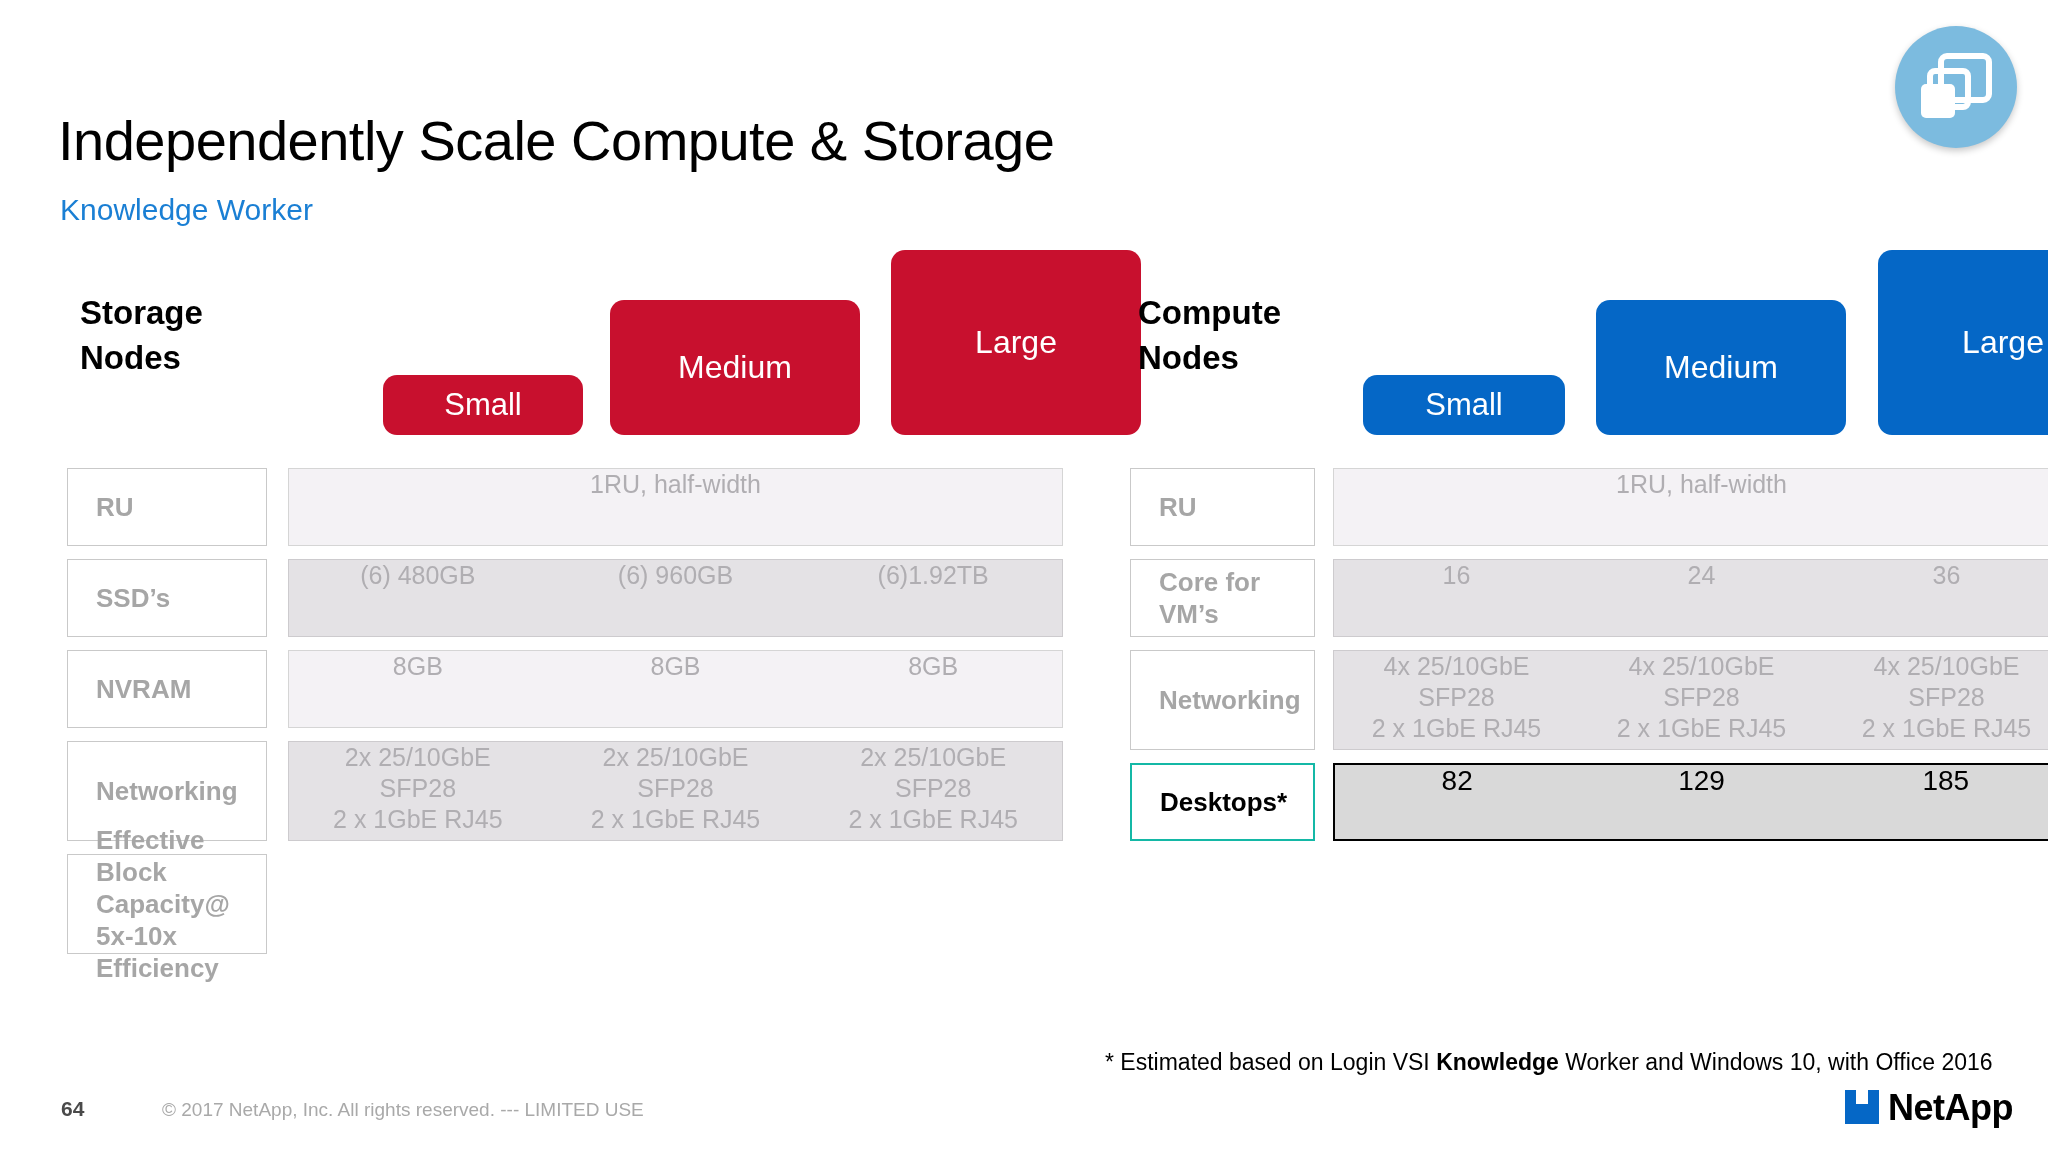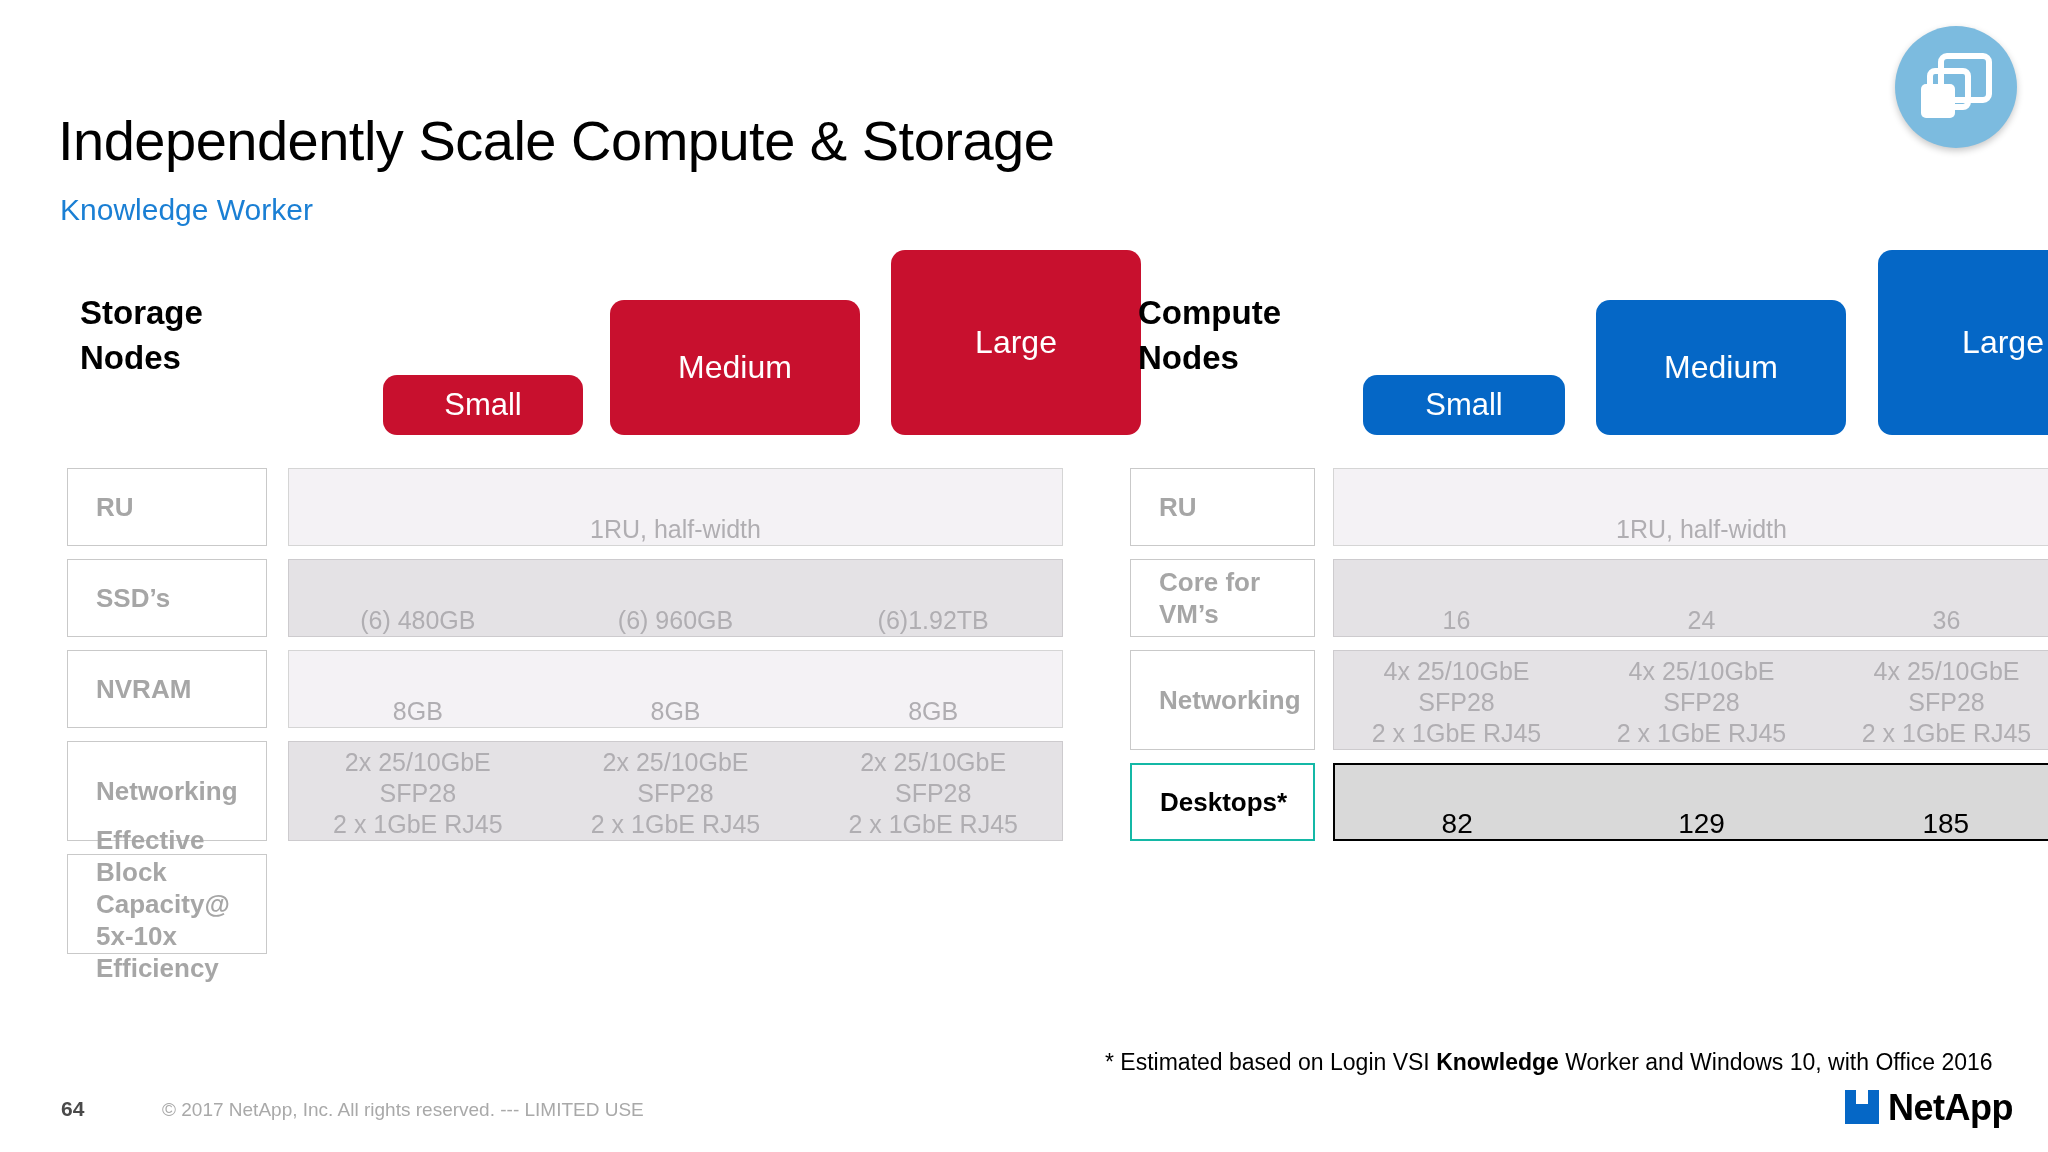--- a/index.html
+++ b/index.html
@@ -116,21 +116,21 @@
   }
   .panel-left  .row-label { width: 200px; margin-right: 21px; }
   .panel-right .row-label { width: 185px; margin-right: 18px; }
 
   .row-values {
     flex: 1 1 auto;
     box-sizing: border-box;
     border: 1px solid #d5d5d5;
     background: #f4f2f5;
     display: flex;
-    align-items: flex-end;
+    align-items: flex-start;
   }
   .row-values.shaded { background: #e4e2e5; border-color: #cdcbce; }
 
   .cell {
     flex: 1 1 0;
     text-align: center;
     font-size: 25px;
     color: #b0aeb2;
     line-height: 31px;
     white-space: pre-line;

